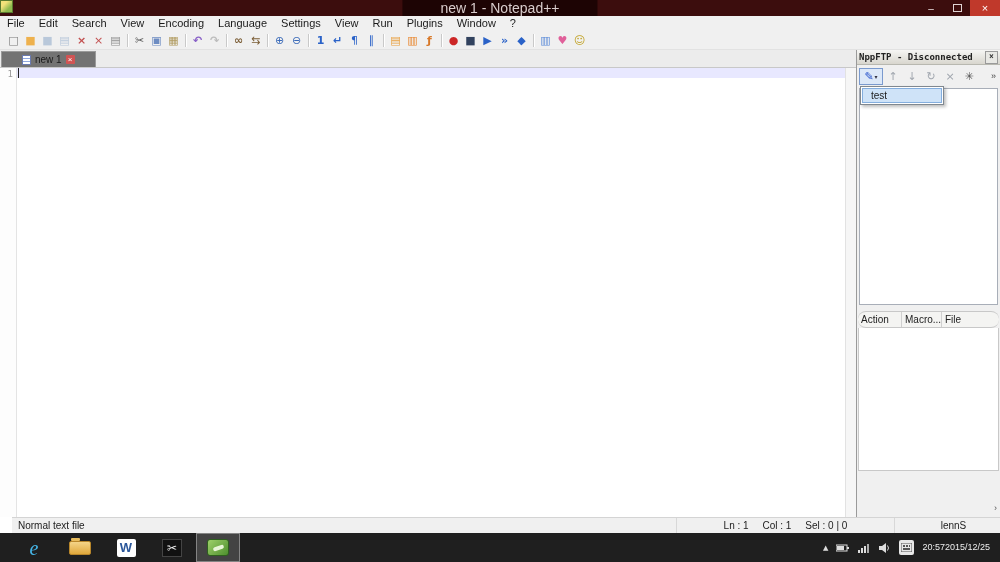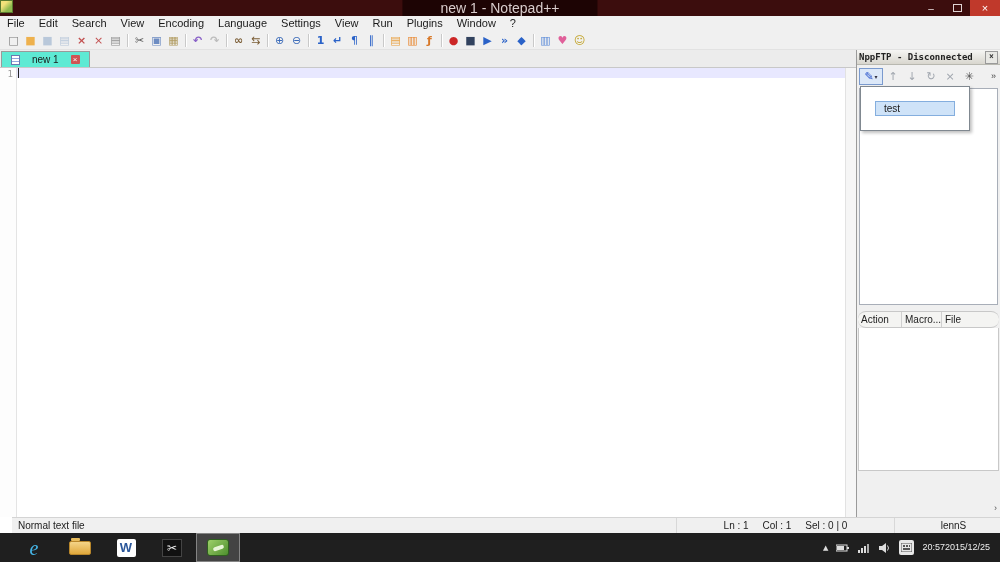--- a/index.html
+++ b/index.html
@@ -26,22 +26,22 @@
   .toolbar{position:absolute;left:0;top:31px;width:1000px;height:19px;background:#f0f0f0;
            border-bottom:1px solid #e2e2e2;display:flex;align-items:center;padding-left:5px;box-sizing:border-box;}
   .tbico{width:17px;height:16px;display:inline-flex;align-items:center;justify-content:center;
          font-family:"DejaVu Sans",sans-serif;font-size:11px;}
   .tbsep{width:1px;height:13px;background:#c9c9c9;margin:0 3px;box-shadow:1px 0 0 #fff;}
 
   
   .main{position:absolute;left:0;top:50px;width:1000px;height:467px;display:flex;}
   .left-col{width:856px;display:flex;flex-direction:column;}
   .tabbar{height:17px;background:#ececec;border-bottom:1px solid #c8c8c8;display:flex;align-items:flex-end;}
-  .tab{display:inline-flex;align-items:center;height:16px;margin-left:1px;padding:0 9px;gap:12px;
-       background:#5eead4;border:1px solid #9a9a9a;border-bottom:none;font-size:10px;box-sizing:border-box;}
+  .tab{display:inline-flex;align-items:center;height:16px;margin-left:1px;padding:0 20px;gap:4px;
+       background:#737373;border:1px solid #9a9a9a;border-bottom:none;font-size:10px;box-sizing:border-box;}
   .tab-docicon{width:9px;height:10px;background:#fff;border:1px solid #6a7ab0;box-sizing:border-box;
                background-image:linear-gradient(#fff 2px,#8fa8e0 2px,#8fa8e0 3px,#fff 3px,#fff 5px,#8fa8e0 5px,#8fa8e0 6px,#fff 6px);}
   .tab-close{width:9px;height:9px;background:#d05454;color:#fff;font-size:8px;line-height:9px;text-align:center;border-radius:1px;}
 
   .editor{flex:1;display:flex;background:#fff;}
   .gutter{width:17px;background:#fdfdfd;border-right:1px solid #e4e4e4;
           font-family:"DejaVu Sans Mono",monospace;font-size:9px;color:#999;
           text-align:right;padding:1px 3px 0 0;box-sizing:border-box;}
   .text-area{flex:1;position:relative;}
   .current-line{position:absolute;left:0;top:0;width:100%;height:10px;background:#e8e8ff;}
@@ -56,21 +56,21 @@
               font-family:"DejaVu Sans Mono",monospace;font-size:9px;font-weight:bold;color:#222;white-space:nowrap;overflow:hidden;}
   .ftp-close{flex:none;width:11px;height:11px;border:1px solid #9a9a9a;background:#e8e8e4;
              font-size:8px;line-height:10px;text-align:center;color:#333;}
   .ftp-toolbar{height:20px;display:flex;align-items:center;padding:1px 2px;gap:1px;}
   .ftpico{width:18px;height:17px;display:inline-flex;align-items:center;justify-content:center;
           font-family:"DejaVu Sans",sans-serif;font-size:11px;}
   .ftpico.connect{border:1px solid #7a9ace;background:#dce8f8;width:24px;gap:1px;box-sizing:border-box;}
   .dd-arrow{font-size:6px;color:#334;}
   .ftp-overflow{margin-left:auto;font-size:9px;color:#444;padding-right:2px;}
   .ftp-dropdown{position:absolute;left:3px;top:36px;width:80px;background:#fff;border:1px solid #808890;
-                box-shadow:2px 2px 3px rgba(0,0,0,0.25);z-index:10;font-size:10px;padding:14px;}
+                box-shadow:2px 2px 3px rgba(0,0,0,0.25);z-index:10;font-size:10px;padding:1px;}
   .ftp-dd-item{padding:1px 8px;background:#cfe3f8;border:1px solid #84aede;}
   .ftp-tree{margin:1px 2px 0 2px;height:215px;background:#fff;border:1px solid #a8aeb8;}
   .ftp-queue-gap{height:6px;}
   .ftp-queue-header{display:flex;height:15px;background:#f4f4f2;border-top:1px solid #c8c8c8;
                     border-bottom:1px solid #c8c8c8;font-size:10px;color:#222;margin:0 1px;border-radius:8px;}
   .qh-cell{padding:0 3px;border-right:1px solid #d0d0d0;display:flex;align-items:center;box-sizing:border-box;}
   .qh-action{width:44px;}  .qh-progress{width:40px;}  .qh-file{flex:1;border-right:none;}
   .ftp-queue-list{height:142px;background:#fff;border:1px solid #c8c8c8;border-top:none;margin:0 1px;}
   .ftp-bottom{flex:1;position:relative;}
   .panel-arrow{position:absolute;right:3px;bottom:4px;font-size:9px;color:#555;line-height:1;}

